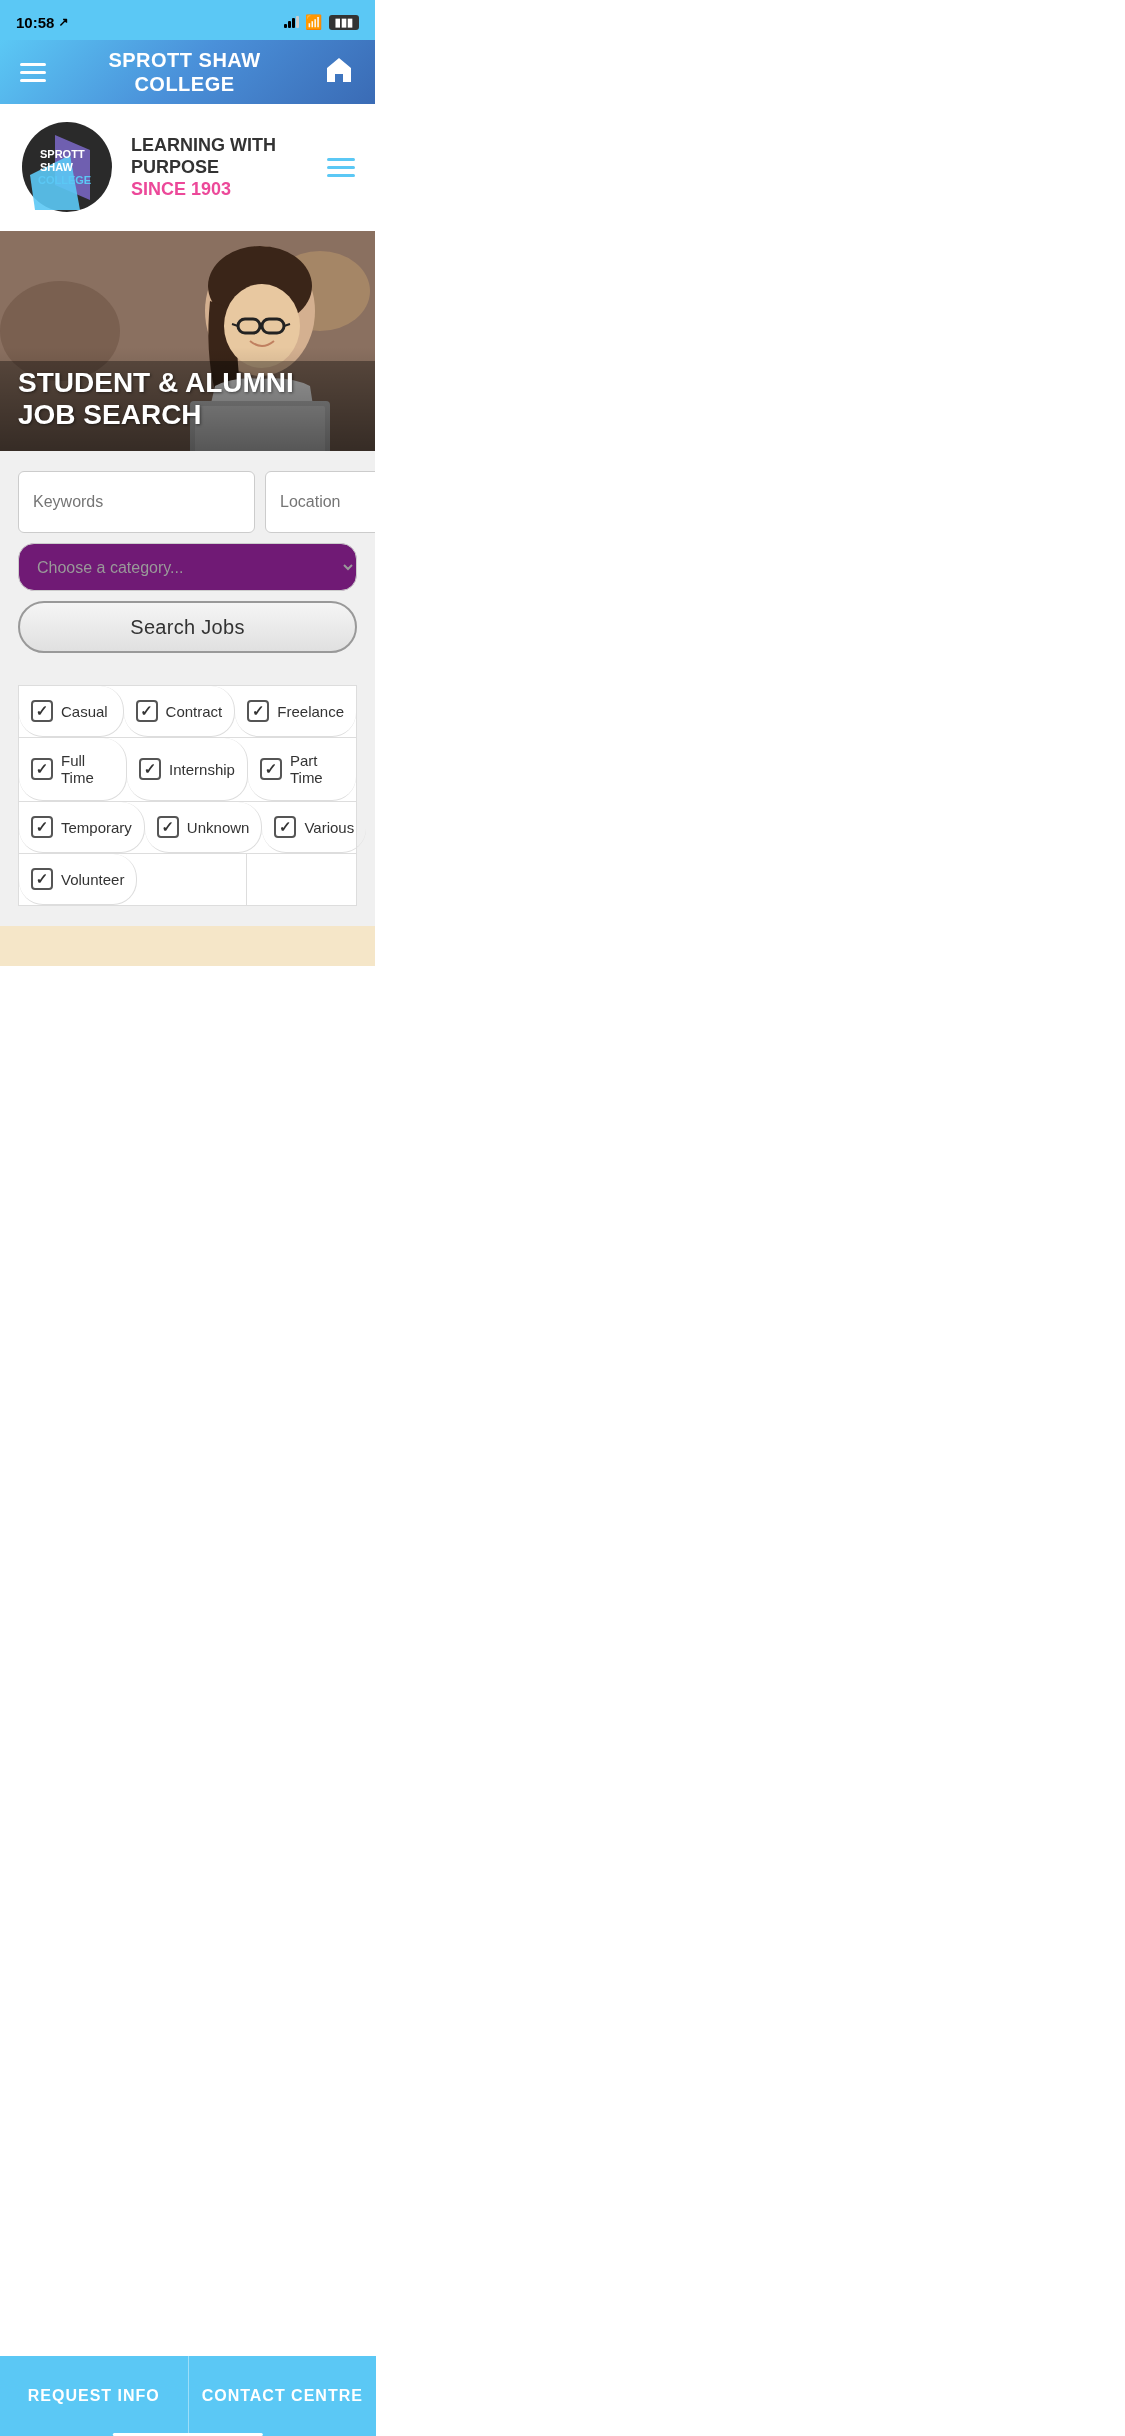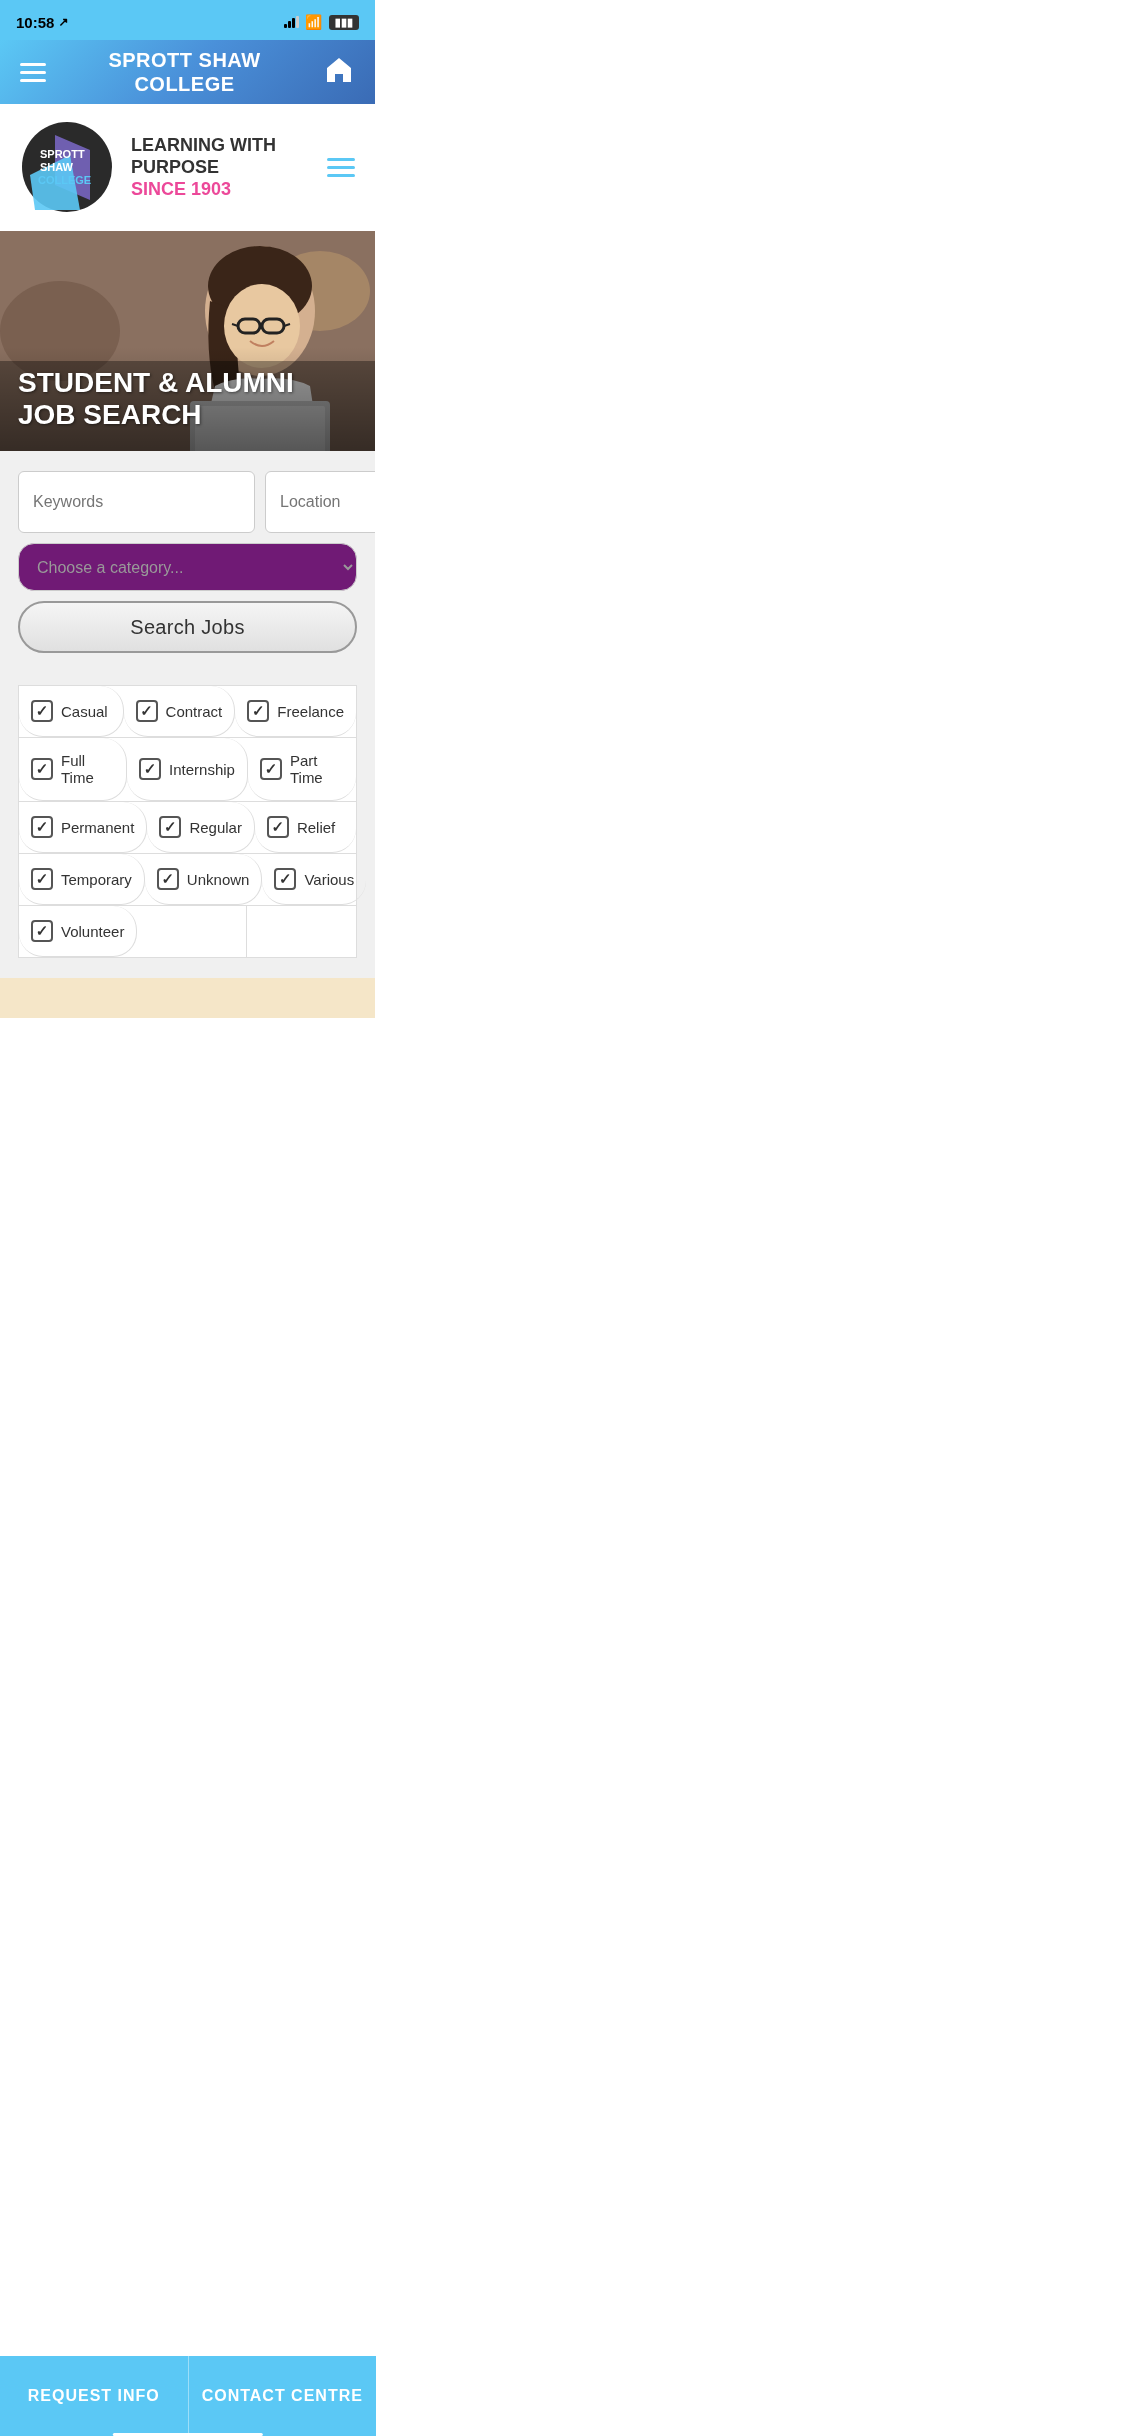--- a/index.html
+++ b/index.html
@@ -439,34 +439,20 @@
       <div class="checkbox-item" style="border-right:1px solid #ddd;">
         <div class="check-box checked"></div>
         <span class="checkbox-label">Internship</span>
       </div>
       <div class="checkbox-item">
         <div class="check-box checked"></div>
         <span class="checkbox-label">Part Time</span>
       </div>
     </div>
 
-    <div style="display:grid; grid-template-columns:1fr 1fr 1fr; border-bottom:1px solid #ddd;">
-      <div class="checkbox-item" style="border-right:1px solid #ddd;">
-        <div class="check-box checked"></div>
-        <span class="checkbox-label">Permanent</span>
-      </div>
-      <div class="checkbox-item" style="border-right:1px solid #ddd;">
-        <div class="check-box checked"></div>
-        <span class="checkbox-label">Regular</span>
-      </div>
-      <div class="checkbox-item">
-        <div class="check-box checked"></div>
-        <span class="checkbox-label">Relief</span>
-      </div>
-    </div>
 
     <div style="display:grid; grid-template-columns:1fr 1fr 1fr; border-bottom:1px solid #ddd;">
       <div class="checkbox-item" style="border-right:1px solid #ddd;">
         <div class="check-box checked"></div>
         <span class="checkbox-label">Temporary</span>
       </div>
       <div class="checkbox-item" style="border-right:1px solid #ddd;">
         <div class="check-box checked"></div>
         <span class="checkbox-label">Unknown</span>
       </div>

